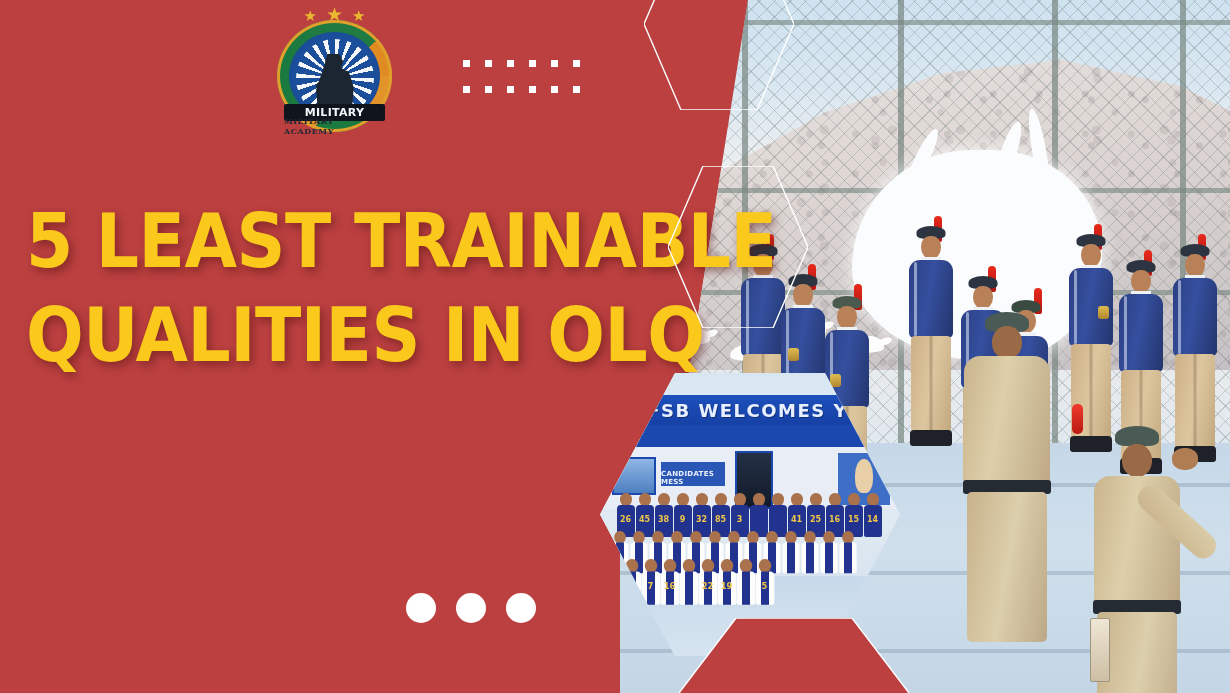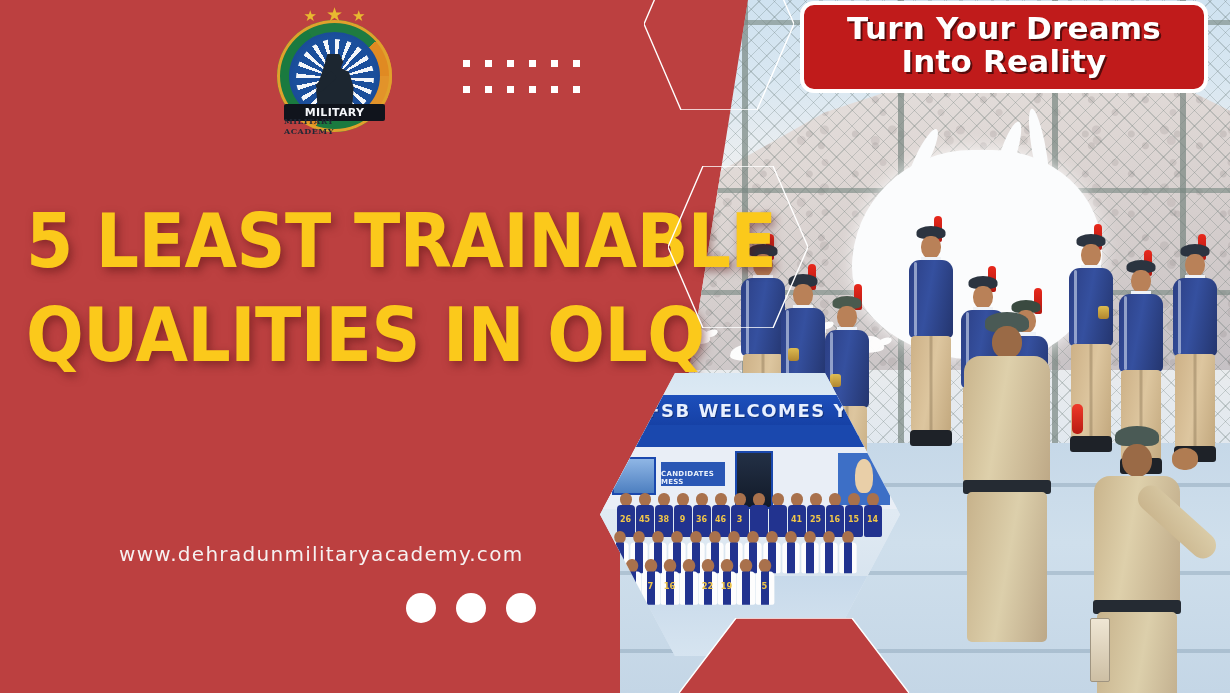--- a/index.html
+++ b/index.html
@@ -450,23 +450,20 @@
       <div class="o-head" style="top:40px;"></div>
       <div class="o-body" style="top:72px;"></div>
       <div class="o-arm" style="left:92px; top:70px; transform:rotate(-48deg);"></div>
       <div class="o-hand" style="left:100px; top:44px;"></div>
       <div class="o-belt" style="top:196px;"></div>
       <div class="o-legs" style="top:208px;"></div>
       <div class="o-file" style="left:18px; top:214px;"></div>
     </div>
   </div>
 
-  <div class="plate">
-    <span>Turn Your Dreams Into Reality</span>
-  </div>
 
   <div class="hex-outline" style="left:644px; top:-62px; width:150px; height:172px;">
     <svg width="150" height="172" viewBox="0 0 150 172">
       <polygon points="37,0 113,0 150,86 113,172 37,172 0,86" fill="none" stroke="#ffffff" stroke-width="1.4"></polygon>
     </svg>
   </div>
   <div class="hex-outline" style="left:668px; top:166px; width:140px; height:162px;">
     <svg width="140" height="162" viewBox="0 0 140 162">
       <polygon points="35,0 105,0 140,81 105,162 35,162 0,81" fill="none" stroke="#ffffff" stroke-width="1.4"></polygon>
     </svg>
@@ -512,26 +509,26 @@
           <div class="g-num">38</div>
         </div>
         <div class="gp" style="transform: scale(1);">
           <div class="g-head"></div>
           <div class="g-vest"></div>
           <div class="g-num">9</div>
         </div>
         <div class="gp" style="transform: scale(1);">
           <div class="g-head"></div>
           <div class="g-vest"></div>
-          <div class="g-num">36</div>
-        </div>
-        <div class="gp" style="transform: scale(1);">
-          <div class="g-head"></div>
-          <div class="g-vest"></div>
-          <div class="g-num">46</div>
+          <div class="g-num">32</div>
+        </div>
+        <div class="gp" style="transform: scale(1);">
+          <div class="g-head"></div>
+          <div class="g-vest"></div>
+          <div class="g-num">85</div>
         </div>
         <div class="gp" style="transform: scale(1);">
           <div class="g-head"></div>
           <div class="g-vest"></div>
           <div class="g-num">3</div>
         </div>
         <div class="gp" style="transform: scale(1);">
           <div class="g-head"></div>
           <div class="g-vest"></div>
         </div>
@@ -693,20 +690,19 @@
       <i></i>
       <i></i>
       <i></i>
     </div>
 
   <div class="headline">
     <span class="hl line1">5 LEAST TRAINABLE</span>
     <span class="hl line2">QUALITIES IN OLQ</span>
   </div>
 
-  <div class="weburl">www.dehradunmilitaryacademy.com</div>
   <div class="circles" id="circles">
       <i></i>
       <i></i>
       <i></i>
     </div>
 
 </div>
 
 </body></html>

